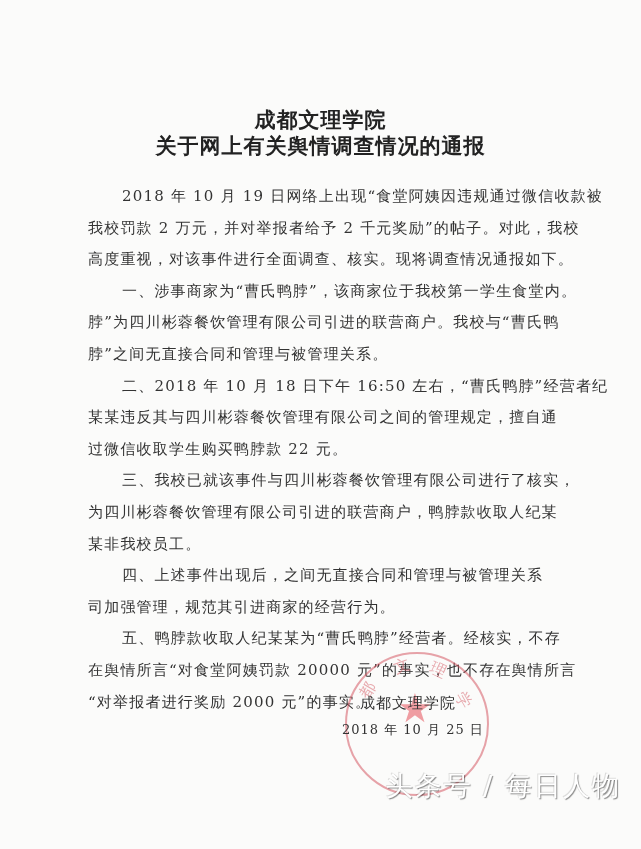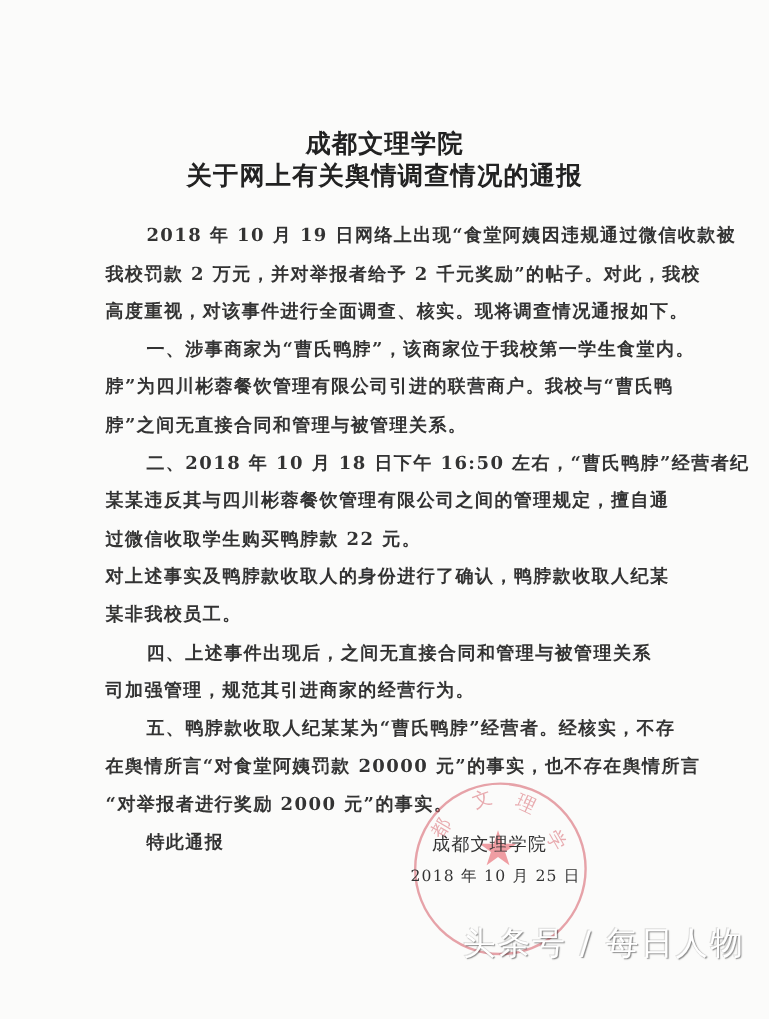--- a/index.html
+++ b/index.html
@@ -9,21 +9,21 @@
   }
   .page { position:absolute; left:0; top:0; width:641px; height:762px; }
   .title {
     position:absolute; left:0; width:641px; text-align:center;
     font-family:"DejaVu Serif","Liberation Serif",serif; font-weight:bold; color:#222;
   }
   .title1 { top:106px; font-size:21px; letter-spacing:1px; }
   .title2 { top:132px; font-size:21px; letter-spacing:1px; }
   .body {
     position:absolute; left:88px; top:181px; width:488px;
-    font-size:15px; line-height:31.6px; color:#333;font-weight:bold;
+    font-size:15px; line-height:31.6px; color:#333;
   }
   .line { white-space:nowrap; height:31.6px; letter-spacing:1.2px; }
   .indent { padding-left:34px; }
   .signature {
     position:absolute; left:360px; top:694px; font-size:15px; color:#333; letter-spacing:1px;
   }
   .date {
     position:absolute; left:342px; top:721px; font-size:13px; color:#333; letter-spacing:1px;
   }
   .seal {
@@ -54,28 +54,28 @@
   <div class="body" id="body">
       <div class="line indent">2018 年 10 月 19 日网络上出现“食堂阿姨因违规通过微信收款被</div>
       <div class="line">我校罚款 2 万元，并对举报者给予 2 千元奖励”的帖子。对此，我校</div>
       <div class="line">高度重视，对该事件进行全面调查、核实。现将调查情况通报如下。</div>
       <div class="line indent">一、涉事商家为“曹氏鸭脖”，该商家位于我校第一学生食堂内。</div>
       <div class="line">脖”为四川彬蓉餐饮管理有限公司引进的联营商户。我校与“曹氏鸭</div>
       <div class="line">脖”之间无直接合同和管理与被管理关系。</div>
       <div class="line indent">二、2018 年 10 月 18 日下午 16:50 左右，“曹氏鸭脖”经营者纪</div>
       <div class="line">某某违反其与四川彬蓉餐饮管理有限公司之间的管理规定，擅自通</div>
       <div class="line">过微信收取学生购买鸭脖款 22 元。</div>
-      <div class="line">对上述事实及鸭脖款收取人的身份进行了确认，鸭脖款收取人纪某</div>
+      <div class="line indent">三、我校已就该事件与四川彬蓉餐饮管理有限公司进行了核实，</div>
+      <div class="line">为四川彬蓉餐饮管理有限公司引进的联营商户，鸭脖款收取人纪某</div>
       <div class="line">某非我校员工。</div>
       <div class="line indent">四、上述事件出现后，之间无直接合同和管理与被管理关系</div>
       <div class="line">司加强管理，规范其引进商家的经营行为。</div>
       <div class="line indent">五、鸭脖款收取人纪某某为“曹氏鸭脖”经营者。经核实，不存</div>
       <div class="line">在舆情所言“对食堂阿姨罚款 20000 元”的事实，也不存在舆情所言</div>
       <div class="line">“对举报者进行奖励 2000 元”的事实。</div>
-      <div class="line indent">特此通报</div>
     </div>
 
   <div class="seal"></div>
   <div class="seal-star">★</div>
   <div class="seal-text" style="left:360px;top:680px;transform:rotate(-60deg);">都</div>
   <div class="seal-text" style="left:394px;top:656px;transform:rotate(-20deg);">文</div>
   <div class="seal-text" style="left:430px;top:660px;transform:rotate(25deg);">理</div>
   <div class="seal-text" style="left:455px;top:690px;transform:rotate(60deg);">学</div>
 
   <div class="signature">成都文理学院</div>

